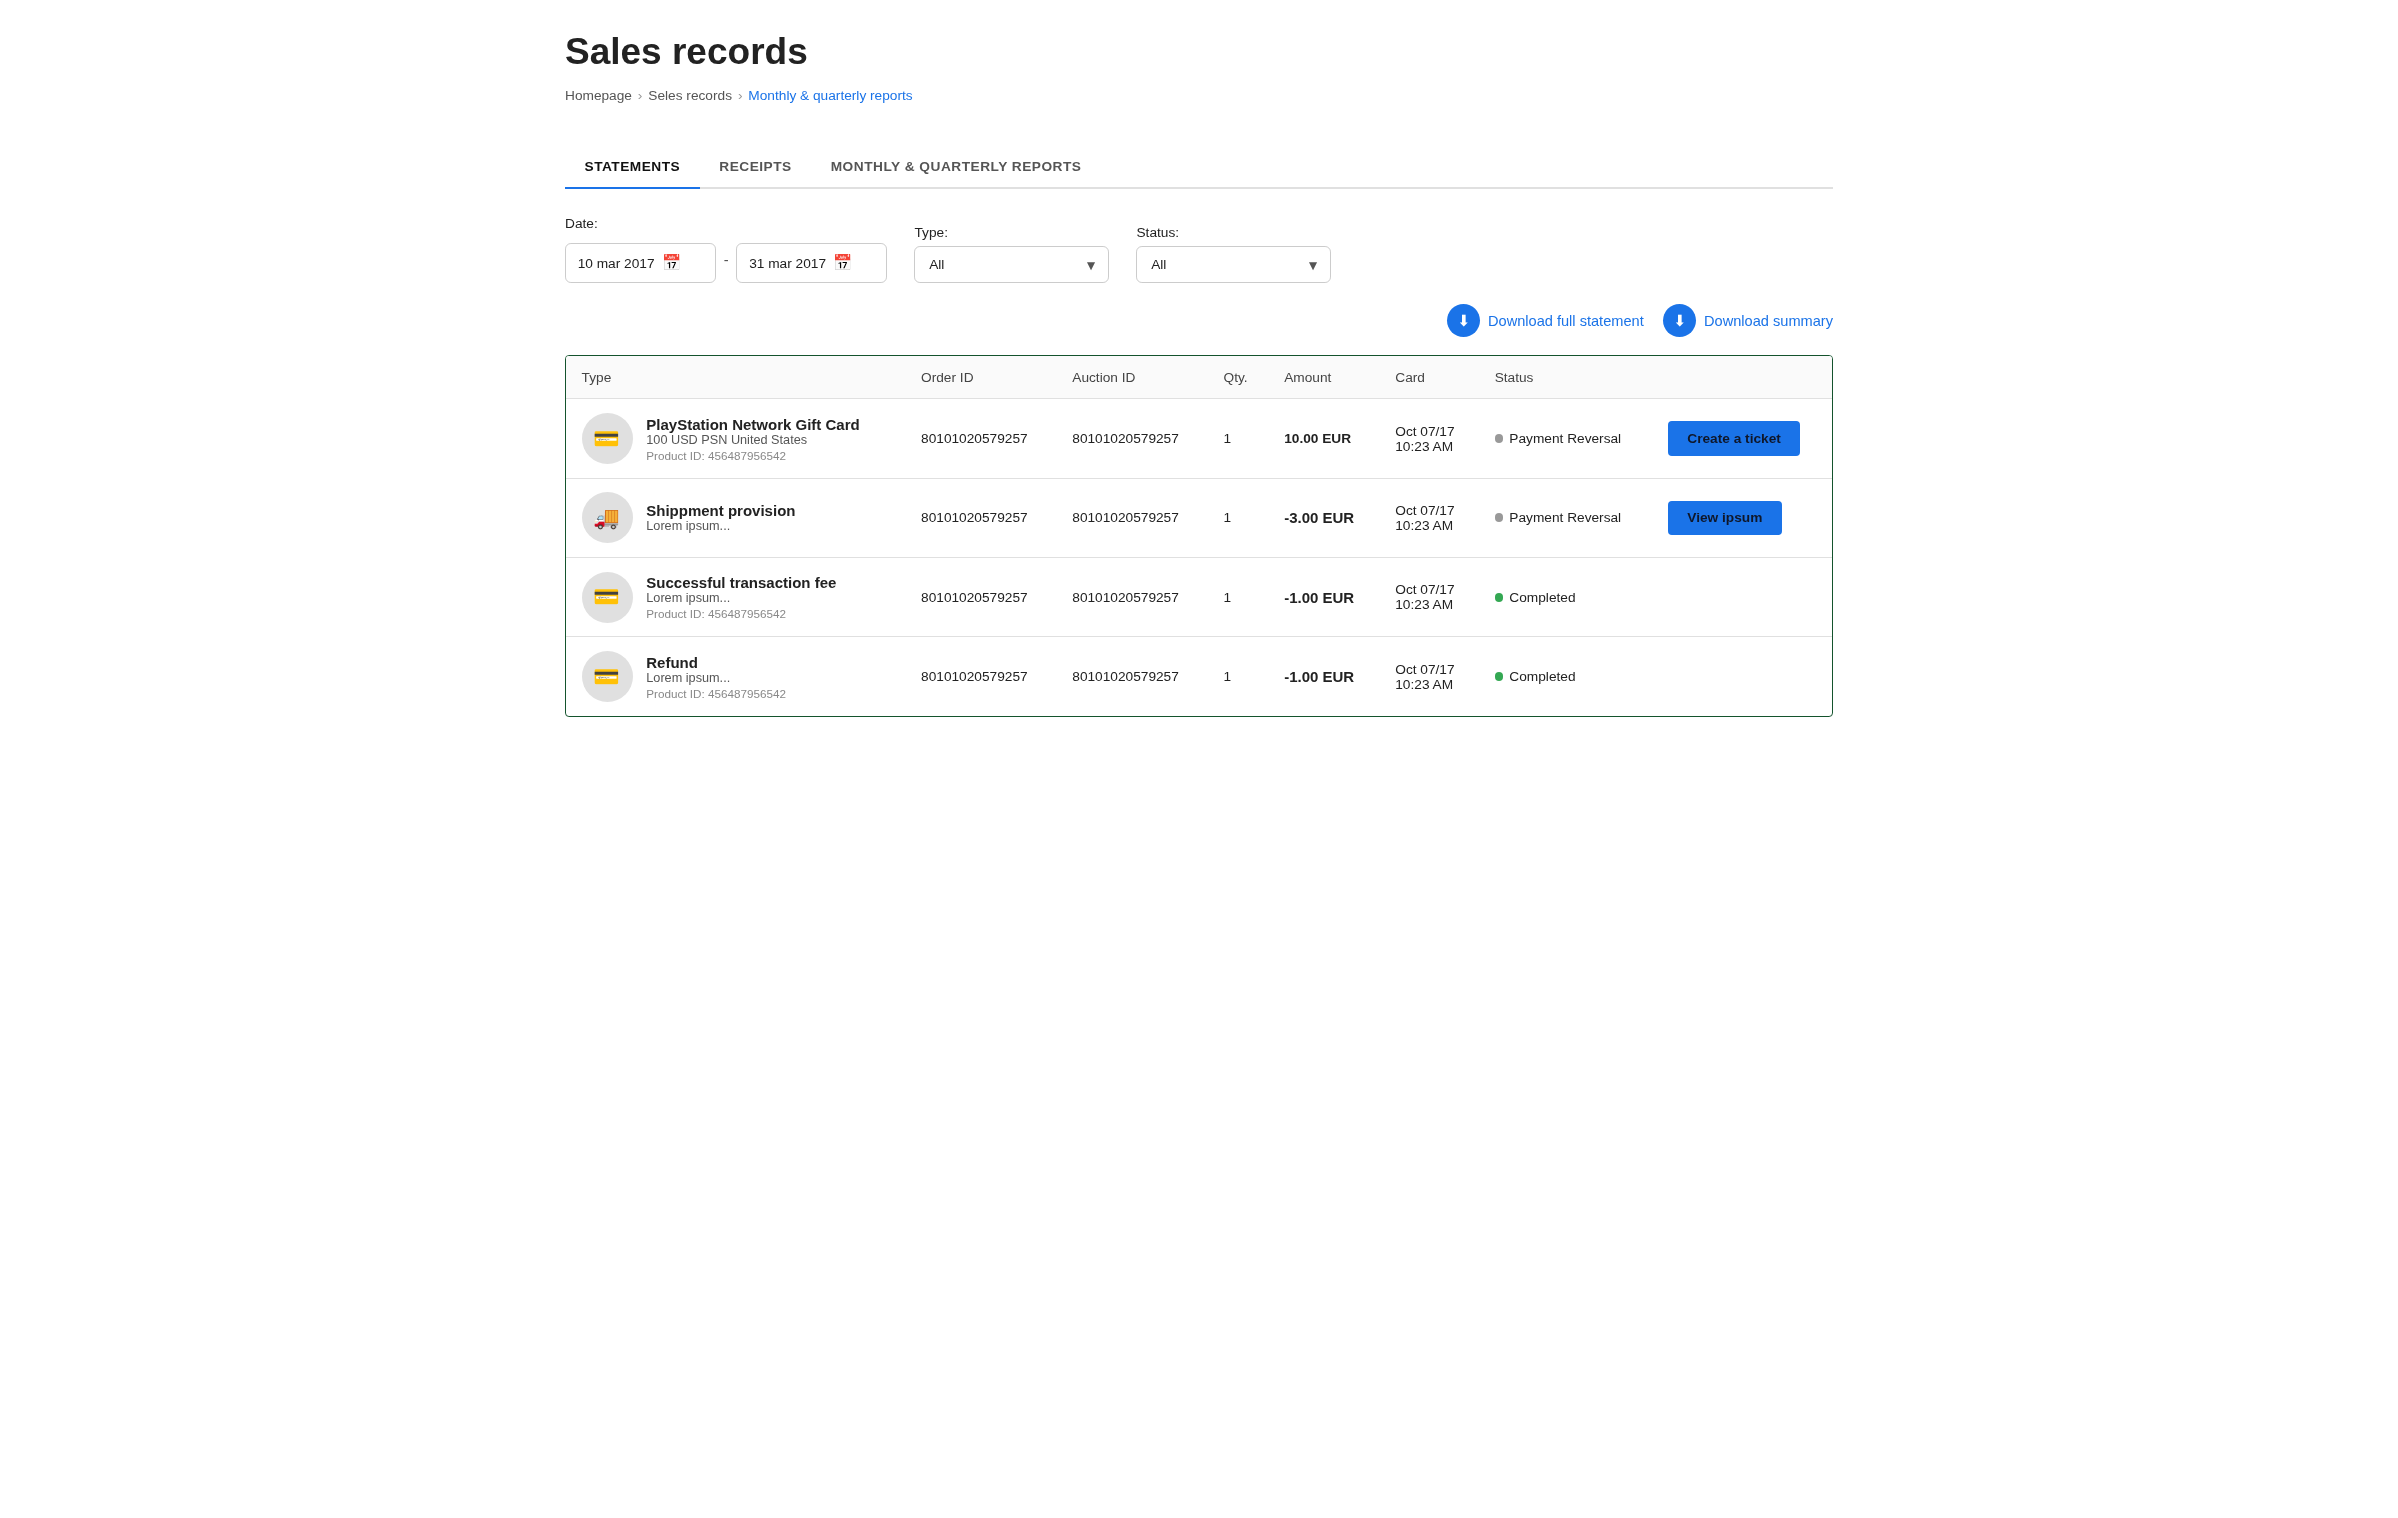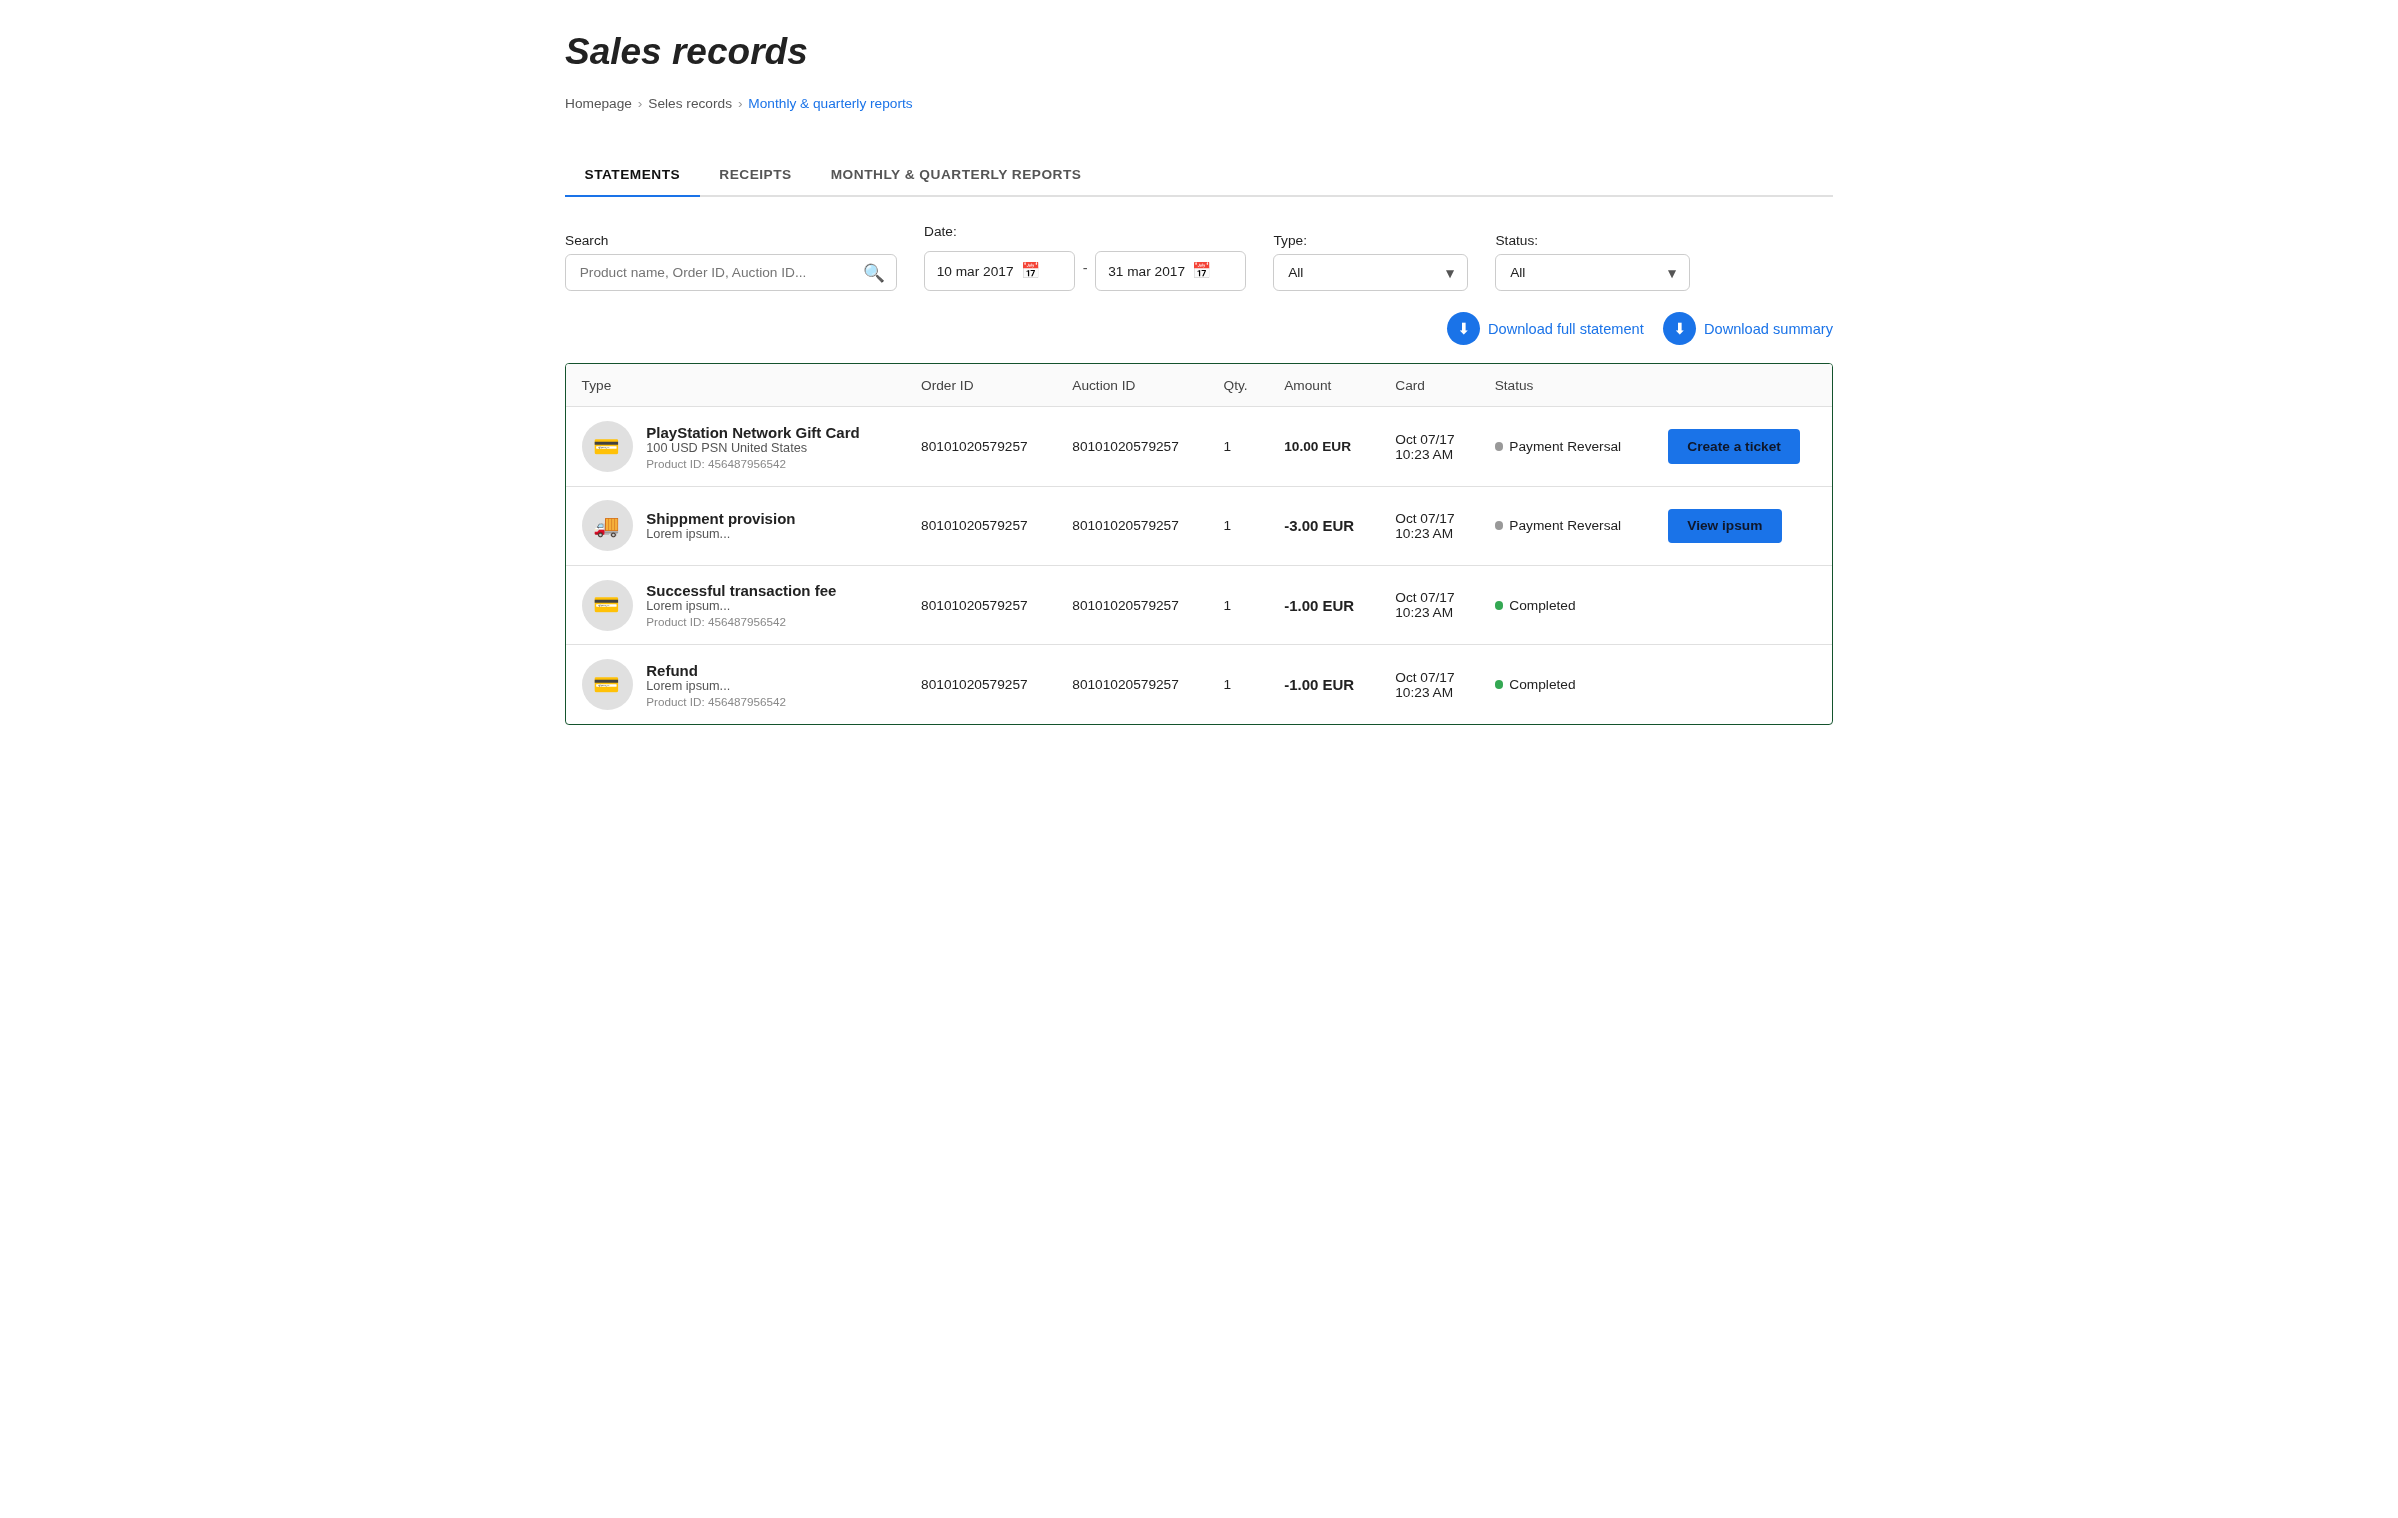--- a/index.html
+++ b/index.html
@@ -1,19 +1,19 @@
 <!DOCTYPE html>
 <html><head>
   <meta charset="utf-8">
   <style>
     * { box-sizing: border-box; margin: 0; padding: 0; }
     body { font-family: 'Segoe UI', Arial, sans-serif; background: #fff; color: #222; font-size: 14.6px; }
     .page { max-width: 1346px; margin: 0 auto; padding: 31px 39px; }
 
-    .page-title { font-size: 37px; font-weight: 700; margin-bottom: 23px; font-style: italic; }
+    .page-title { font-size: 37px; font-weight: 700; margin-bottom: 15px; }
 
     .breadcrumb { display: flex; align-items: center; gap: 5.9px; font-size: 13.7px; color: #555; margin-bottom: 42px; }
     .breadcrumb a { color: #555; text-decoration: none; }
     .breadcrumb .sep { color: #999; }
     .breadcrumb .active { color: #1a73e8; font-weight: 500; }
 
     .tabs { display: flex; border-bottom: 2px solid #e0e0e0; margin-bottom: 27px; }
     .tab { padding: 13.7px 19.5px; font-size: 13.7px; font-weight: 600; cursor: pointer; border-bottom: 2.9px solid transparent; margin-bottom: -2px; color: #555; letter-spacing: 0.5px; text-transform: uppercase; }
     .tab.active { border-bottom: 2.9px solid #1a73e8; color: #111; }
 
@@ -79,27 +79,20 @@
   </nav>
 
   <div class="tabs">
     <div class="tab active">STATEMENTS</div>
     <div class="tab">RECEIPTS</div>
     <div class="tab">MONTHLY &amp; QUARTERLY REPORTS</div>
   </div>
 
   <div class="filters">
 
-    <div class="filter-group">
-      <label class="filter-label">Search</label>
-      <div class="search-wrapper">
-        <input class="search-input" type="text" placeholder="Product name, Order ID, Auction ID..." style="">
-        <span class="search-icon">🔍</span>
-      </div>
-    </div>
 
     <div class="filter-group">
       <label class="filter-label">Date:</label>
       <div class="date-range">
         <div class="date-input">
           <span>10 mar 2017</span>
           <span class="cal-icon">📅</span>
         </div>
         <span class="dash">-</span>
         <div class="date-input">

